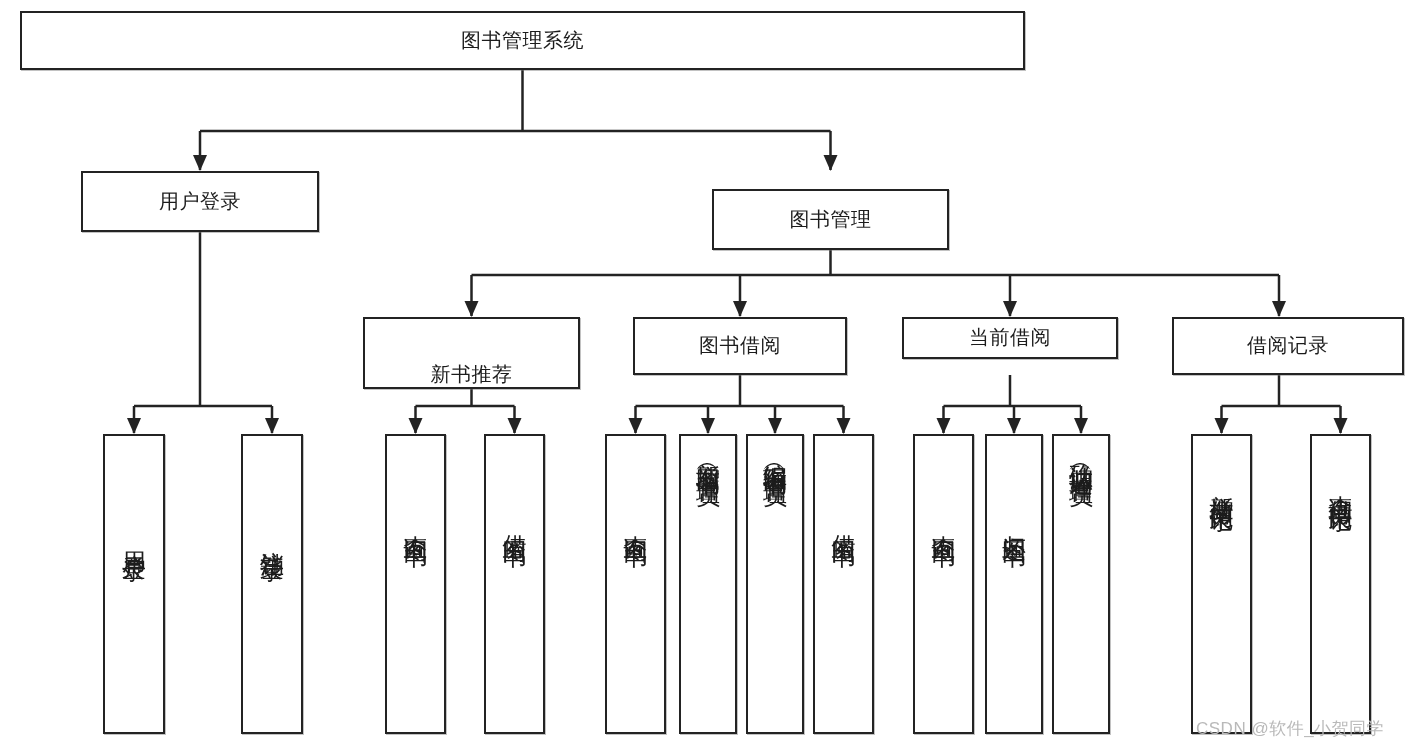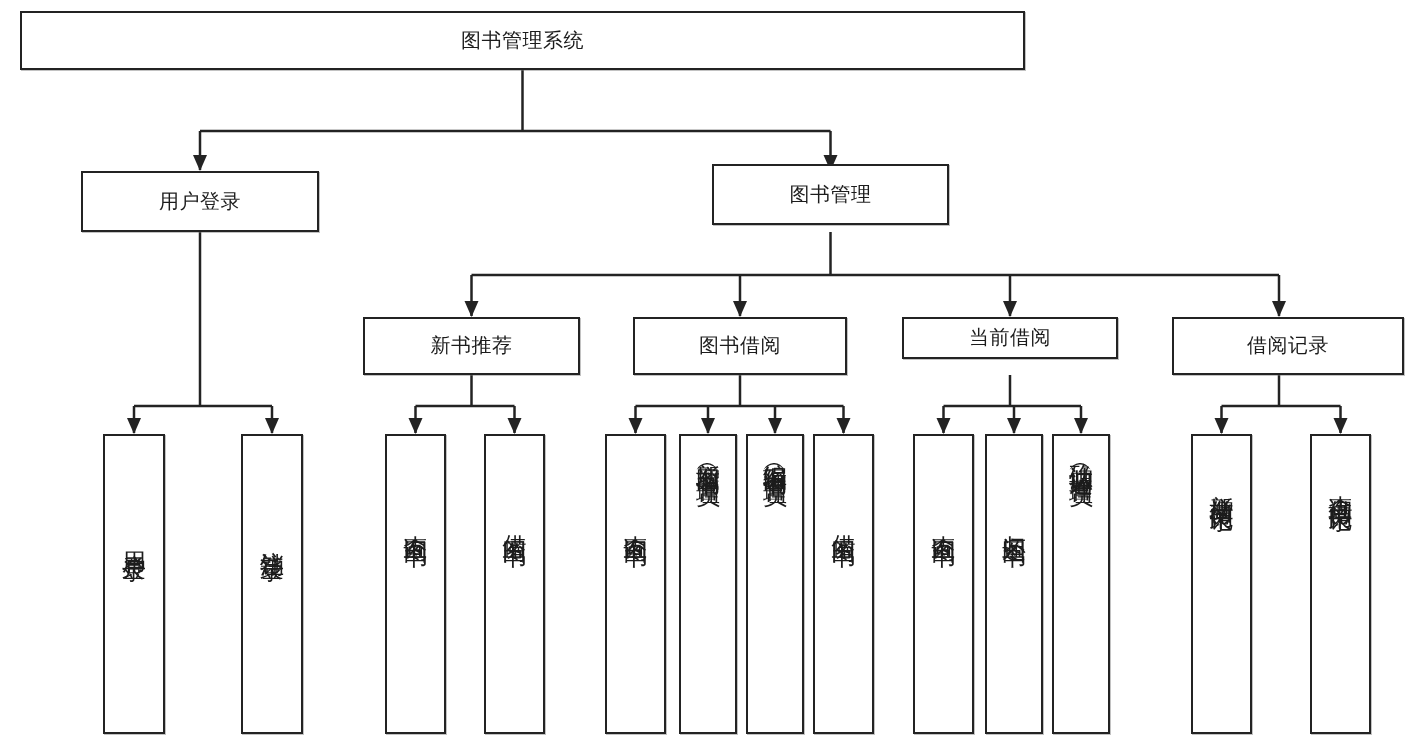--- a/index.html
+++ b/index.html
@@ -122,24 +122,24 @@
       <line x1="1340.5" y1="406" x2="1340.5" y2="433" stroke="#232323" stroke-width="2.5"></line>
       <polygon points="1333.5,418 1347.5,418 1340.5,434" fill="#232323"></polygon>
     </svg>
   <div id="node-layer">
       <div class="node" style="left: 20px; top: 11px; width: 1005px; height: 59px;">
         <div class="node-label">图书管理系统</div>
       </div>
       <div class="node" style="left: 81px; top: 171px; width: 238px; height: 61px;">
         <div class="node-label">用户登录</div>
       </div>
-      <div class="node" style="left: 712px; top: 164px; width: 237px; height: 61px;">
+      <div class="node" style="left: 712px; top: 189px; width: 237px; height: 61px;">
         <div class="node-label">图书管理</div>
       </div>
-      <div class="node" style="left: 363px; top: 317px; width: 217px; height: 58px;">
+      <div class="node" style="left: 363px; top: 317px; width: 217px; height: 72px; align-items: flex-end;">
         <div class="node-label">新书推荐</div>
       </div>
       <div class="node" style="left: 633px; top: 317px; width: 214px; height: 58px;">
         <div class="node-label">图书借阅</div>
       </div>
       <div class="node" style="left: 902px; top: 317px; width: 216px; height: 42px;">
         <div class="node-label">当前借阅</div>
       </div>
       <div class="node" style="left: 1172px; top: 317px; width: 232px; height: 58px;">
         <div class="node-label">借阅记录</div>
@@ -177,13 +177,14 @@
       <div class="node vertical" style="left: 1052px; top: 434px; width: 58px; height: 300px;">
         <div class="node-label" style="margin-top: 8px;">确认归还（管理员）</div>
       </div>
       <div class="node vertical" style="left: 1191px; top: 434px; width: 61px; height: 300px;">
         <div class="node-label" style="margin-top: 40px;">新增借阅记录</div>
       </div>
       <div class="node vertical" style="left: 1310px; top: 434px; width: 61px; height: 300px;">
         <div class="node-label" style="margin-top: 40px;">查询借阅记录</div>
       </div>
     </div>
+  <div class="watermark" style="left: 1196px; top: 717px; color: rgb(185, 185, 185);">CSDN @软件_小贺同学</div>
 </div>
 
 </body></html>

